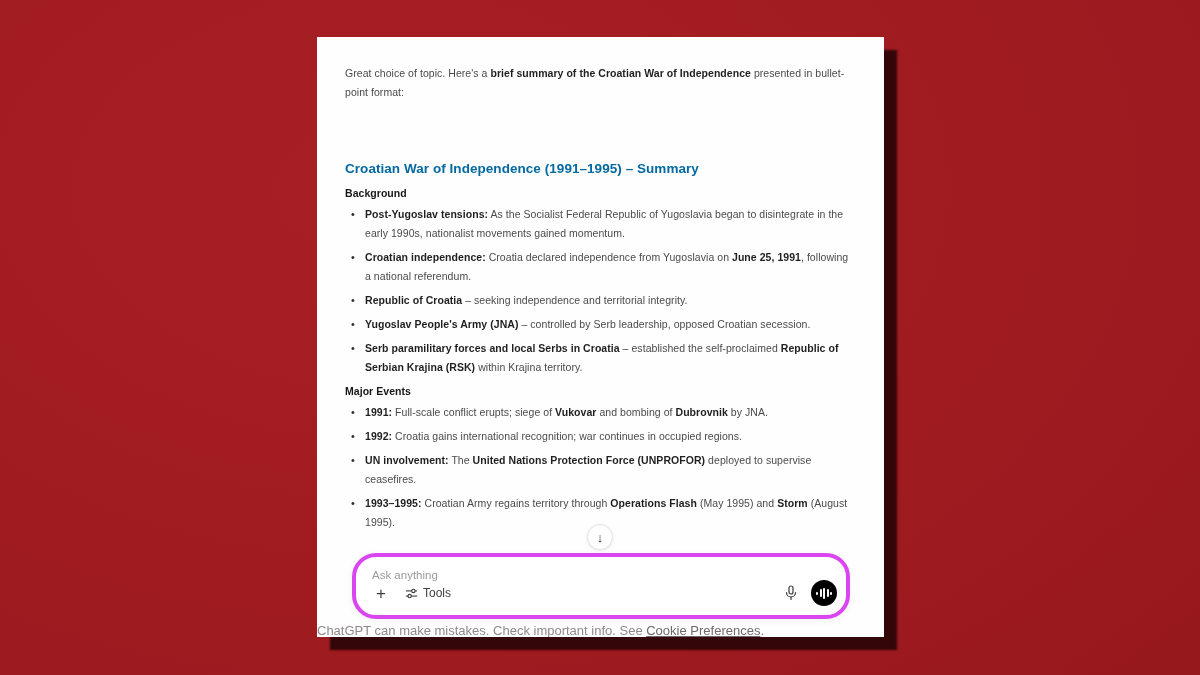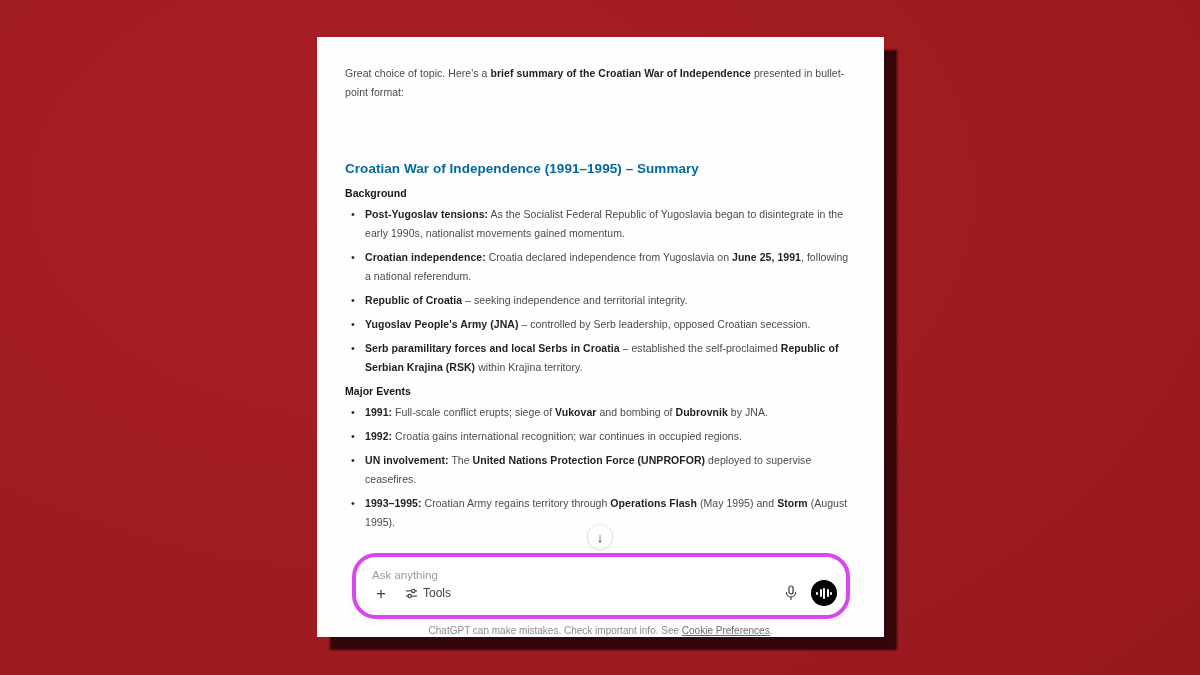--- a/index.html
+++ b/index.html
@@ -66,22 +66,22 @@
     margin-left:8px;display:flex;align-items:center;justify-content:center;gap:1.5px;
     cursor:pointer;padding:0;
   }
   .voice-btn .bar{width:2px;background:#fff;border-radius:1px;display:block;}
   .voice-btn .b1{height:3px;}
   .voice-btn .b2{height:8px;}
   .voice-btn .b3{height:11px;}
   .voice-btn .b4{height:8px;}
   .voice-btn .b5{height:3px;}
   .footer-note{
-    position:absolute;left:0;right:0;top:588px;text-align:center;
-    font-size:10px;color:#8f8a8a;line-height:11px;
+    position:absolute;left:0;right:0;top:588px;
+    font-size:13px;color:#8f8a8a;line-height:11px;
   }
   .footer-note a{color:#6f6a6a;text-decoration:underline;cursor:pointer;}
 </style>
 </head>
 <body>
 
 <div class="card">
 
   <div class="content">
     <p class="intro"><span>Great choice of topic. Here's a </span><b>brief summary of the Croatian War of Independence</b><span> presented in bullet-point format:</span></p>

